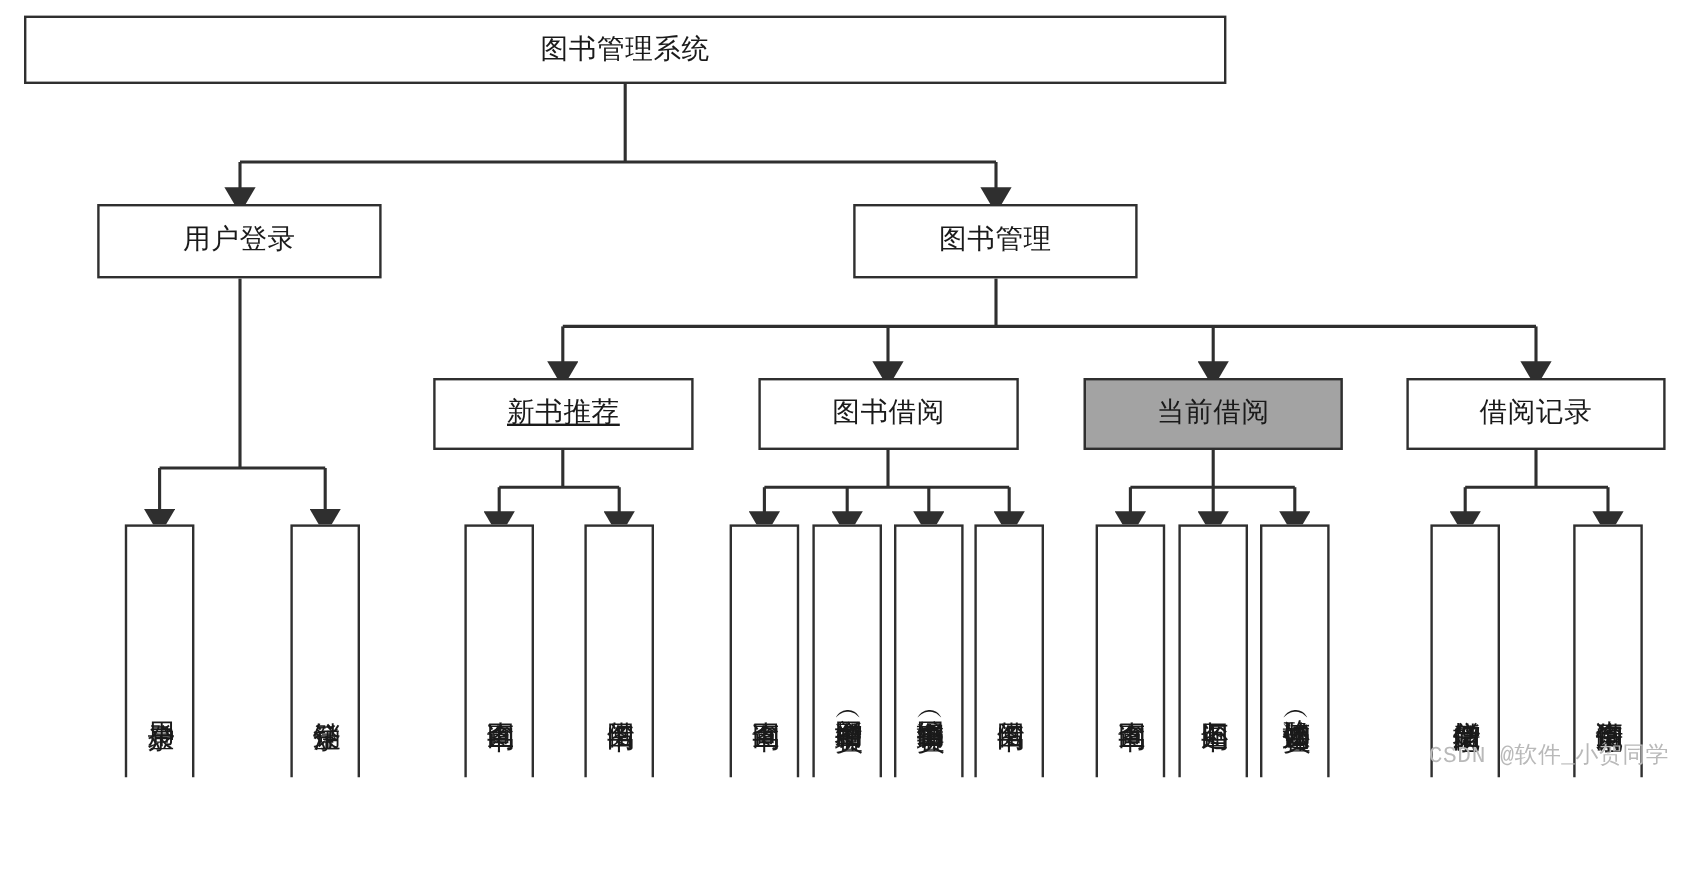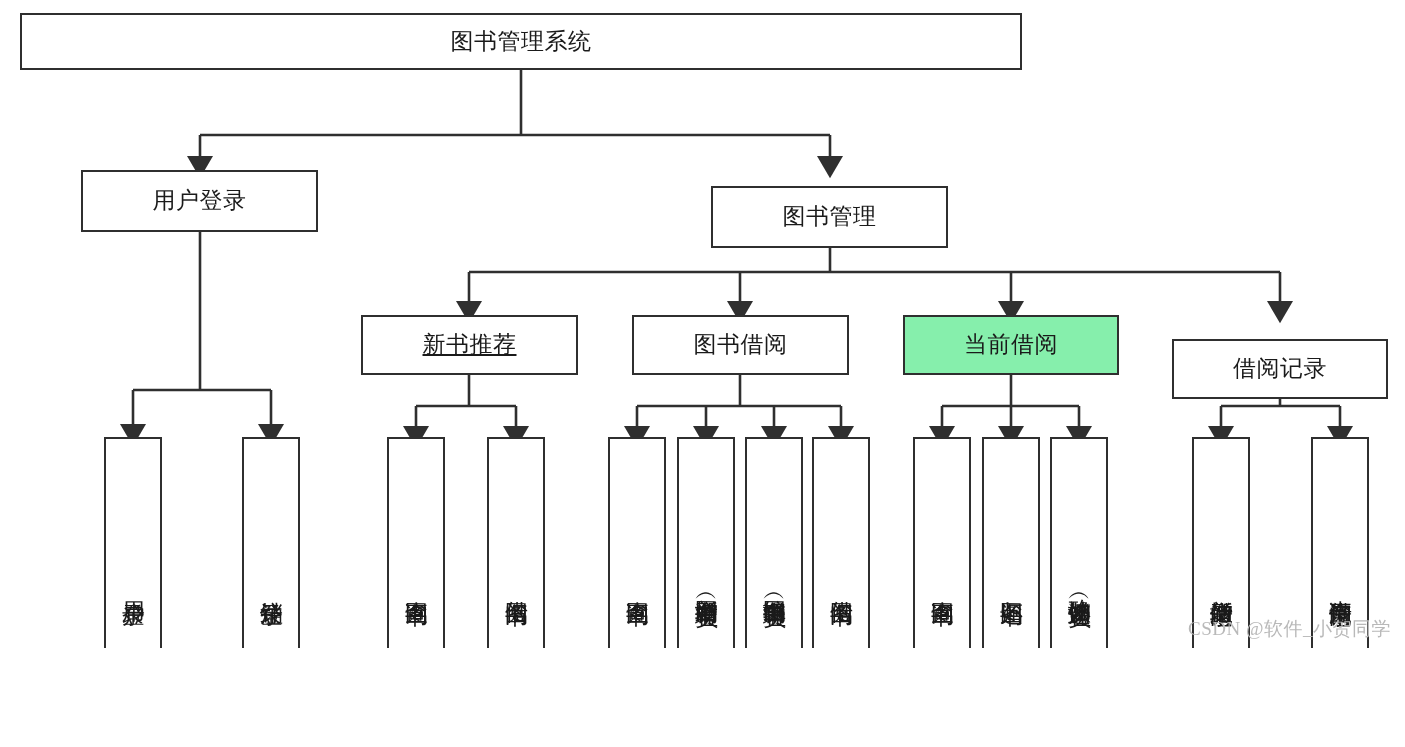--- a/index.html
+++ b/index.html
@@ -59,21 +59,21 @@
     color: #1a1a1a;
   }
   .watermark {
     position: absolute;
     right: 14px;
     bottom: 6px;
     font-size: 19px;
     color: #b9b9b9;
     letter-spacing: 0.5px;
     white-space: nowrap;
-    font-family: Liberation Serif, serif;
+    font-family: Liberation Mono, monospace;
   }
 </style>
 </head>
 <body>
 
 <div id="canvas" style="background: rgb(255, 255, 255);">
 
   <svg class="wires" viewBox="0 0 1405 747" xmlns="http://www.w3.org/2000/svg">
     <defs>
       <marker id="arrow" markerWidth="10" markerHeight="10" refX="1.5" refY="5" orient="auto" markerUnits="strokeWidth">
@@ -124,34 +124,34 @@
     </g>
   </svg>
 
   <div class="node root h-node" style="left: 20px; top: 13px; width: 1002px; height: 57px; border-color: rgb(47, 47, 47); background: rgb(255, 255, 255); color: rgb(26, 26, 26);">
     <span>图书管理系统</span>
   </div>
 
   <div class="node h-node" style="left: 81px; top: 170px; width: 237px; height: 62px; border-color: rgb(47, 47, 47); background: rgb(255, 255, 255); color: rgb(26, 26, 26);">
     <span>用户登录</span>
   </div>
-  <div class="node h-node" style="left: 711px; top: 170px; width: 237px; height: 62px; border-color: rgb(47, 47, 47); background: rgb(255, 255, 255); color: rgb(26, 26, 26); margin-top: 16px;">
+  <div class="node h-node" style="left: 711px; top: 170px; width: 237px; height: 62px; border-color: rgb(47, 47, 47); background: rgb(255, 255, 255); color: rgb(26, 26, 26);">
     <span>图书管理</span>
   </div>
 
   <div class="node h-node" style="left: 361px; top: 315px; width: 217px; height: 60px; border-color: rgb(47, 47, 47); background: rgb(255, 255, 255); color: rgb(26, 26, 26); text-decoration: underline;">
     <span>新书推荐</span>
   </div>
   <div class="node h-node" style="left: 632px; top: 315px; width: 217px; height: 60px; border-color: rgb(47, 47, 47); background: rgb(255, 255, 255); color: rgb(26, 26, 26); text-align: right;">
     <span>图书借阅</span>
   </div>
-  <div class="node h-node" style="left: 903px; top: 315px; width: 216px; height: 60px; border-color: rgb(47, 47, 47); background: #86efac; color: rgb(26, 26, 26);">
+  <div class="node h-node" style="left: 903px; top: 315px; width: 216px; height: 60px; border-color: rgb(47, 47, 47); background: #a3a3a3; color: rgb(26, 26, 26);">
     <span>当前借阅</span>
   </div>
-  <div class="node h-node" style="left: 1172px; top: 315px; width: 216px; height: 60px; border-color: rgb(47, 47, 47); background: rgb(255, 255, 255); color: rgb(26, 26, 26); margin-top: 24px;">
+  <div class="node h-node" style="left: 1172px; top: 315px; width: 216px; height: 60px; border-color: rgb(47, 47, 47); background: rgb(255, 255, 255); color: rgb(26, 26, 26);">
     <span>借阅记录</span>
   </div>
 
   <div class="node leaf" style="left: 104px; top: 437px; width: 58px; height: 296px; border-color: rgb(47, 47, 47); background: rgb(255, 255, 255); color: rgb(26, 26, 26);">
     <span class="vtext">用户登录</span>
   </div>
   <div class="node leaf" style="left: 242px; top: 437px; width: 58px; height: 296px; border-color: rgb(47, 47, 47); background: rgb(255, 255, 255); color: rgb(26, 26, 26);">
     <span class="vtext">注销登录</span>
   </div>
   <div class="node leaf" style="left: 387px; top: 437px; width: 58px; height: 296px; border-color: rgb(47, 47, 47); background: rgb(255, 255, 255); color: rgb(26, 26, 26);">

